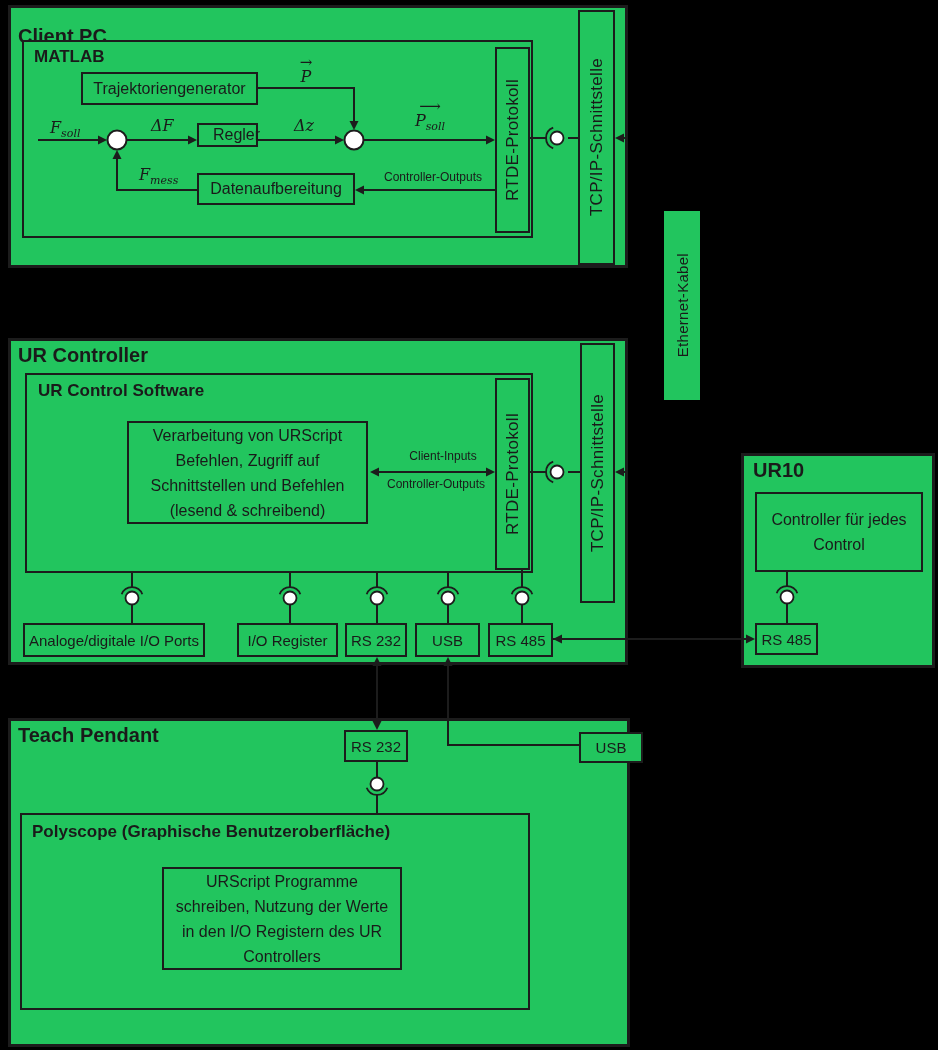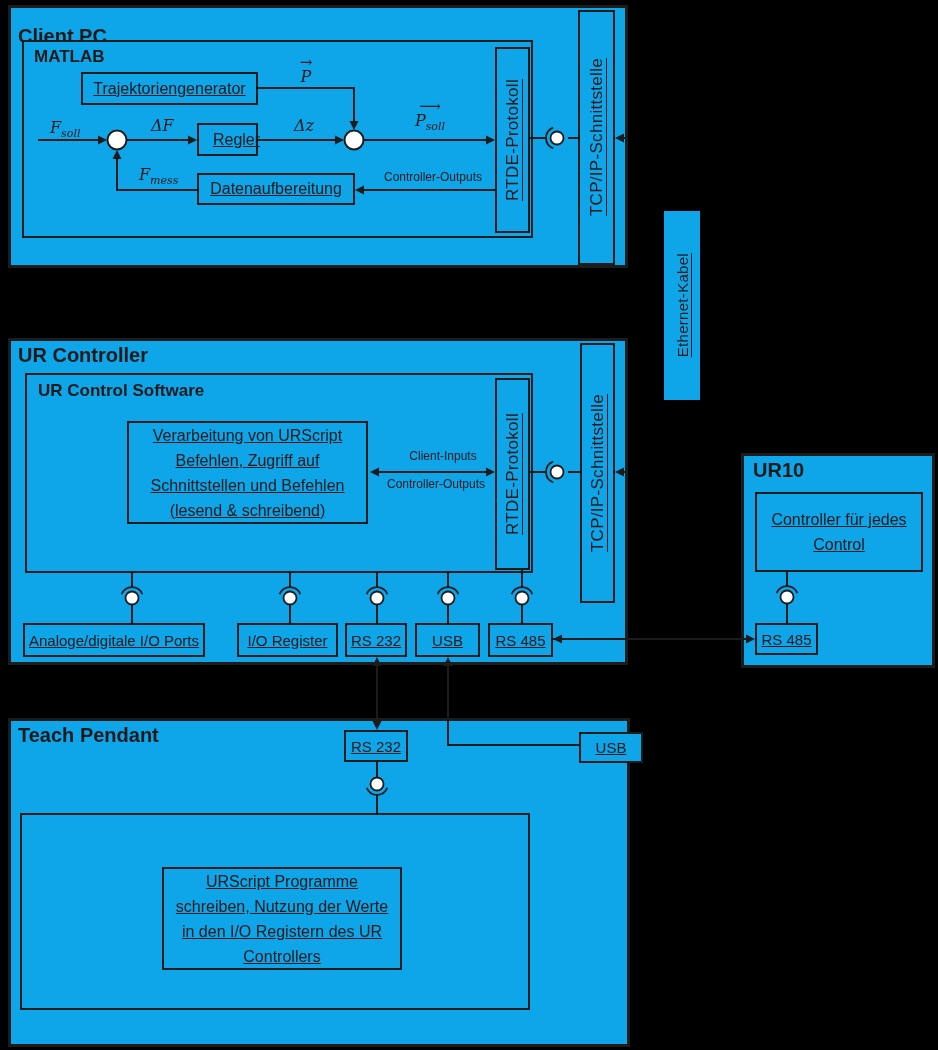--- a/index.html
+++ b/index.html
@@ -1,18 +1,18 @@
 <!DOCTYPE html>
 <html><head>
 <meta charset="utf-8">
 <style>
   html,body{margin:0;padding:0;background:#000;}
   .stage{position:relative;width:938px;height:1050px;background:#000;overflow:hidden;
          font-family:"Liberation Sans",sans-serif;color:#1a1a1a;}
-  .box{position:absolute;background:#0ea5e9;border:2px solid #1c1c1c;box-sizing:border-box;text-decoration:underline;}
+  .box{position:absolute;background:#22c55e;border:2px solid #1c1c1c;box-sizing:border-box;}
   .box.thick{border-width:3px;}
   .box.noborder{border:none;}
   .sec-title{position:absolute;font-size:20px;font-weight:bold;white-space:nowrap;}
   .sub-title{position:absolute;font-size:17px;font-weight:bold;white-space:nowrap;}
   .cbox{display:flex;align-items:center;justify-content:center;text-align:center;}
   .blocklabel{font-size:16px;white-space:nowrap;}
   .mlines{font-size:16px;line-height:25px;}
   .mlines span{display:block;}
   .vbox{display:flex;align-items:center;justify-content:center;}
   .vtext{writing-mode:vertical-rl;transform:rotate(180deg);font-size:17px;white-space:nowrap;letter-spacing:.3px;}
@@ -31,21 +31,21 @@
 
   <div class="box thick" style="left:8px;top:5px;width:620px;height:263px;"></div>
   <div class="sec-title" style="left:18px;top:9px;margin-top:16px;">Client PC</div>
 
   <div class="box" style="left:22px;top:40px;width:511px;height:198px;"></div>
   <div class="sub-title" style="left:34px;top:47px;">MATLAB</div>
 
   <div class="box cbox" style="left:81px;top:72px;width:177px;height:33px;">
     <span class="blocklabel">Trajektoriengenerator</span>
   </div>
-  <div class="box cbox" style="left:197px;top:123px;width:61px;height:33px;padding-left:18px;">
+  <div class="box cbox" style="left:197px;top:123px;width:61px;height:24px;padding-left:18px;">
     <span class="blocklabel">Regler</span>
   </div>
   <div class="box cbox" style="left:197px;top:173px;width:158px;height:32px;">
     <span class="blocklabel">Datenaufbereitung</span>
   </div>
 
   <div class="box vbox" style="left:495px;top:47px;width:35px;height:186px;">
     <span class="vtext">RTDE-Protokoll</span>
   </div>
   <div class="box vbox" style="left:578px;top:10px;width:37px;height:255px;">
@@ -127,20 +127,21 @@
   <div class="sec-title" style="left:18px;top:724px;">Teach Pendant</div>
 
   <div class="box cbox" style="left:344px;top:730px;width:64px;height:32px;">
     <span class="portlabel">RS 232</span>
   </div>
   <div class="box cbox" style="left:579px;top:732px;width:64px;height:31px;">
     <span class="portlabel">USB</span>
   </div>
 
   <div class="box" style="left:20px;top:813px;width:510px;height:197px;"></div>
+  <div class="sub-title" style="left:32px;top:822px;">Polyscope (Graphische Benutzeroberfläche)</div>
   <div class="box cbox" style="left:162px;top:867px;width:240px;height:103px;">
     <div class="mlines">
       <span>URScript Programme</span>
       <span>schreiben, Nutzung der Werte</span>
       <span>in den I/O Registern des UR</span>
       <span>Controllers</span>
     </div>
   </div>
 
   <svg class="wires" width="938" height="1050" viewBox="0 0 938 1050">

